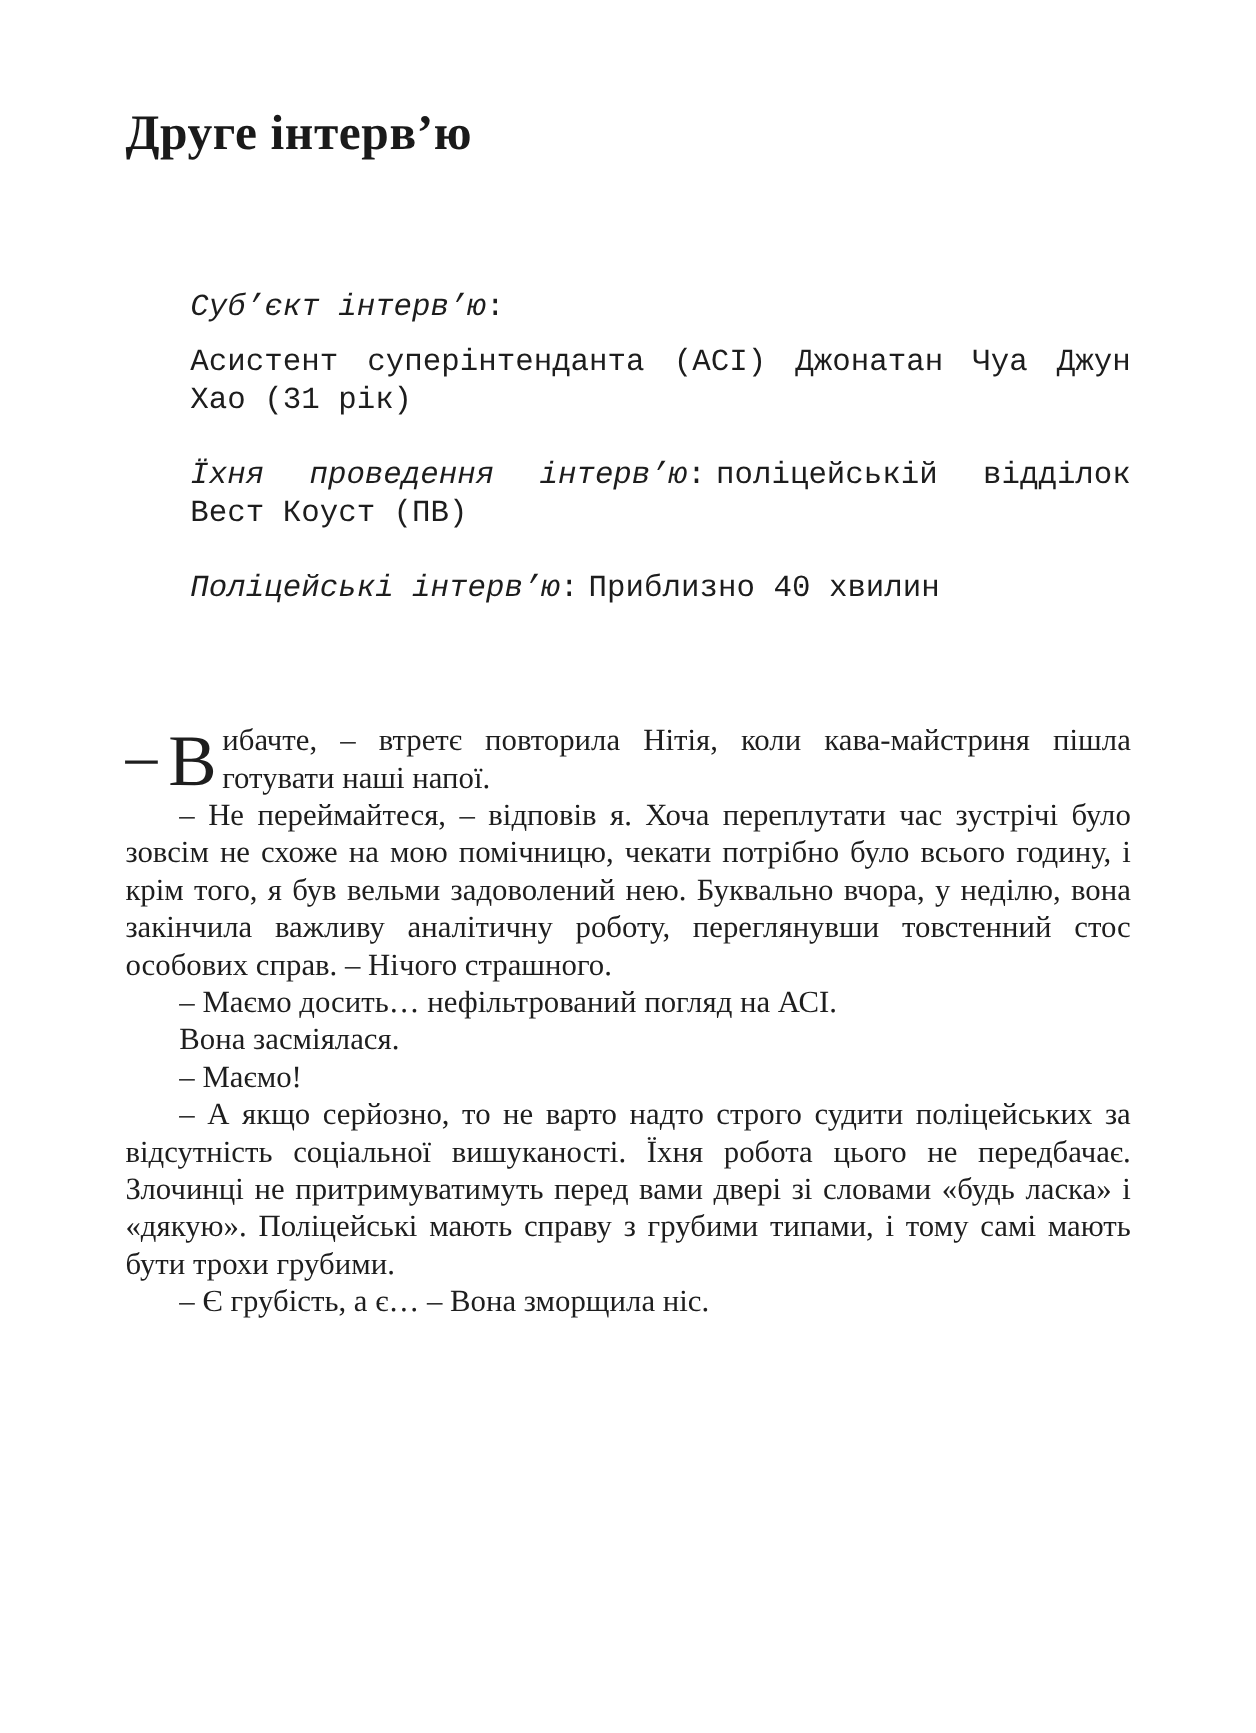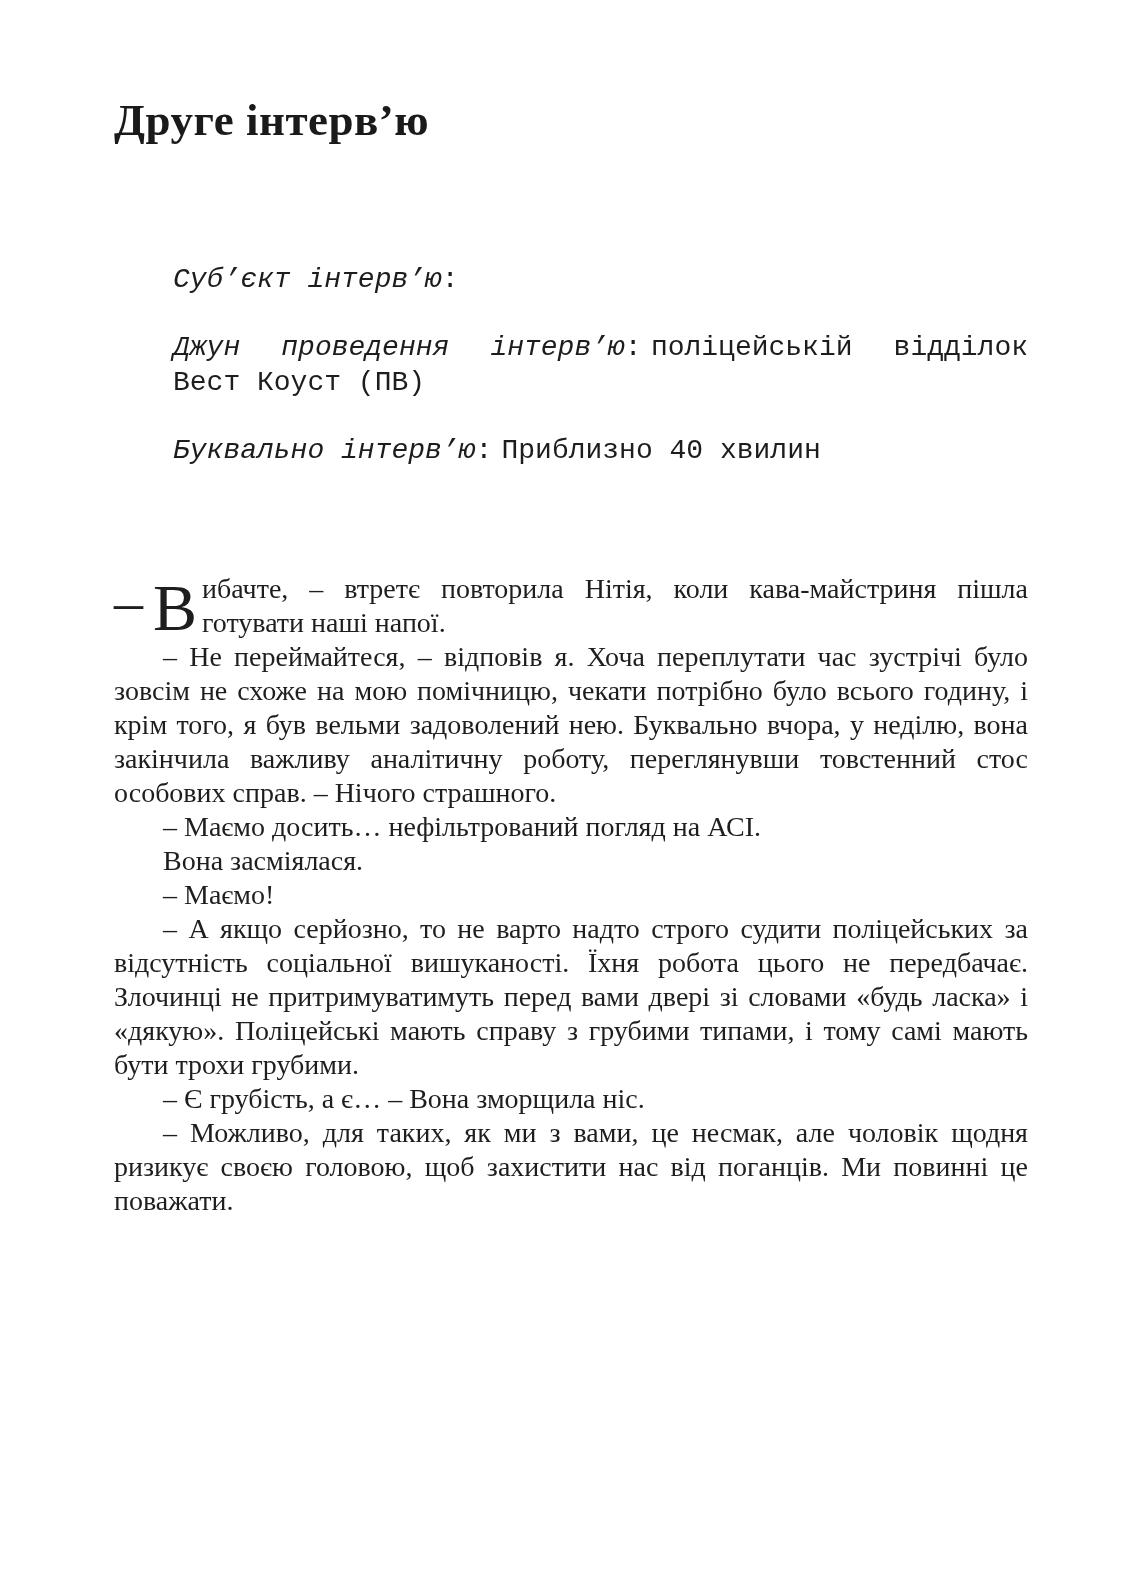--- a/index.html
+++ b/index.html
@@ -82,39 +82,39 @@
 <body>
 
 <div class="page">
 
   <h1 class="chapter-title">Друге інтерв’ю</h1>
 
   <div class="meta-block">
 
     <p class="meta-line"><span class="meta-label">Суб’єкт інтерв’ю</span><span>:</span></p>
 
+    <p class="meta-line meta-subject-value">Асистент суперінтенданта (АСІ) Джонатан Чуа Джун Хао (31 рік)</p>
 
-    <p class="meta-line meta-location"><span class="meta-label">Джун проведення інтерв’ю</span><span>:</span><span class="meta-value-inline">поліцейській відділок Вест Коуст (ПВ)</span></p>
+    <p class="meta-line meta-location"><span class="meta-label">Їхня проведення інтерв’ю</span><span>:</span><span class="meta-value-inline">поліцейській відділок Вест Коуст (ПВ)</span></p>
 
-    <p class="meta-line meta-duration"><span class="meta-label">Буквально інтерв’ю</span><span>:</span><span class="meta-value-inline">Приблизно 40 хвилин</span></p>
+    <p class="meta-line meta-duration"><span class="meta-label">Поліцейські інтерв’ю</span><span>:</span><span class="meta-value-inline">Приблизно 40 хвилин</span></p>
 
   </div>
 
   <div class="body-block">
 
     <p class="opening-para"><span class="dropcap-wrap">
           <span class="dc-dash">–</span>
           <span class="dc-letter">В</span>
         </span><span>ибачте, – втретє повторила Нітія, коли кава-майстриня пішла готувати наші напої.</span></p>
 
     <p class="para">– Не переймайтеся, – відповів я. Хоча переплутати час зустрічі було зовсім не схоже на мою помічницю, чекати потрібно було всього годину, і крім того, я був вельми задоволений нею. Буквально вчора, у неділю, вона закінчила важливу аналітичну роботу, переглянувши товстенний стос особових справ. – Нічого страшного.</p>
     <p class="para">– Маємо досить… нефільтрований погляд на АСІ.</p>
     <p class="para">Вона засміялася.</p>
     <p class="para">– Маємо!</p>
     <p class="para">– А якщо серйозно, то не варто надто строго судити поліцейських за відсутність соціальної вишуканості. Їхня робота цього не передбачає. Злочинці не притримуватимуть перед вами двері зі словами «будь ласка» і «дякую». Поліцейські мають справу з грубими типами, і тому самі мають бути трохи грубими.</p>
     <p class="para">– Є грубість, а є… – Вона зморщила ніс.</p>
-    <p class="para">– Можливо, для таких, як ми з вами, це несмак, але чоловік щодня ризикує своєю головою, щоб захистити нас від поганців. Ми повинні це поважати.</p>
 
   </div>
 
   <div class="page-number">39</div>
 
 </div>
 
 </body></html>

